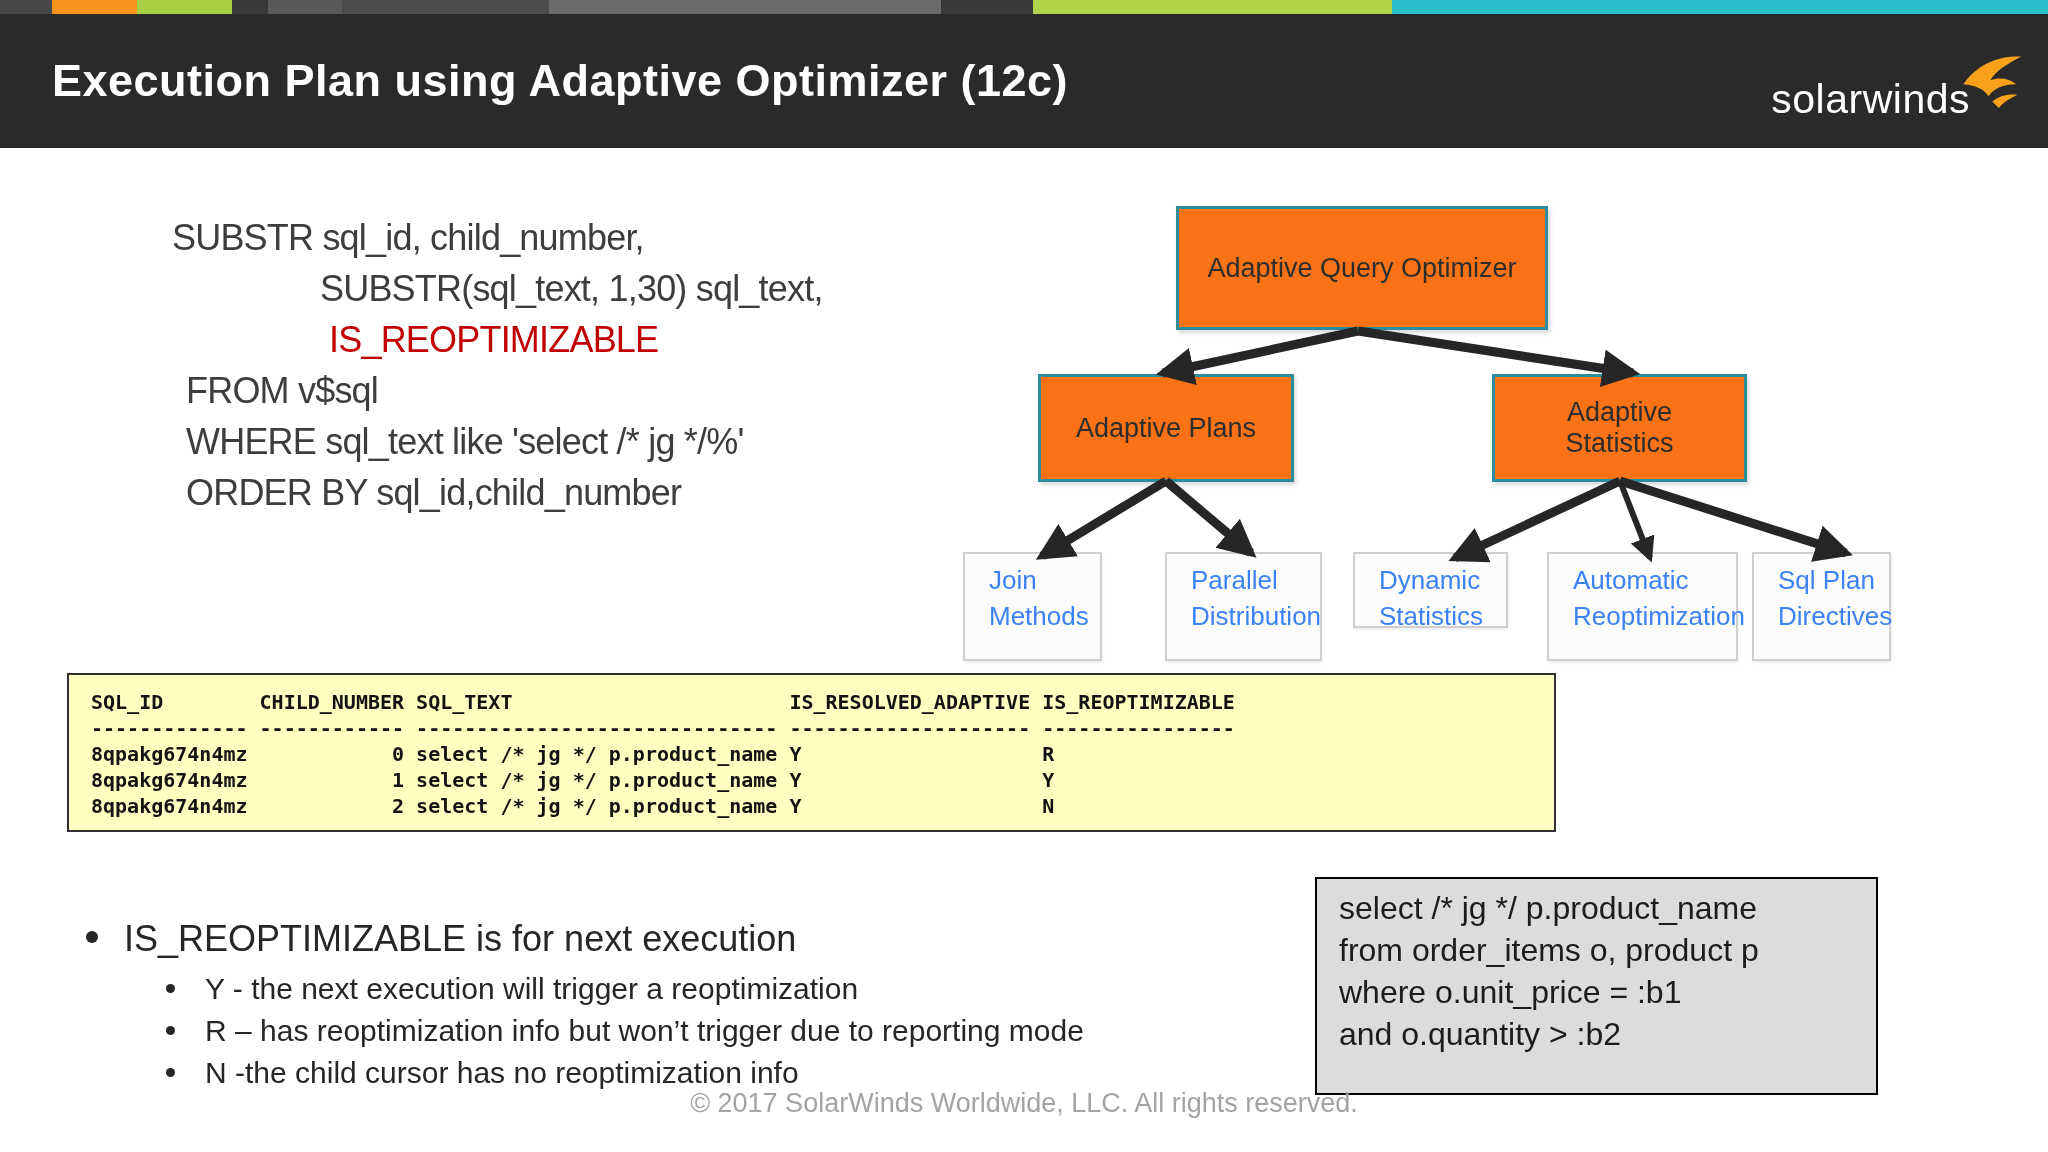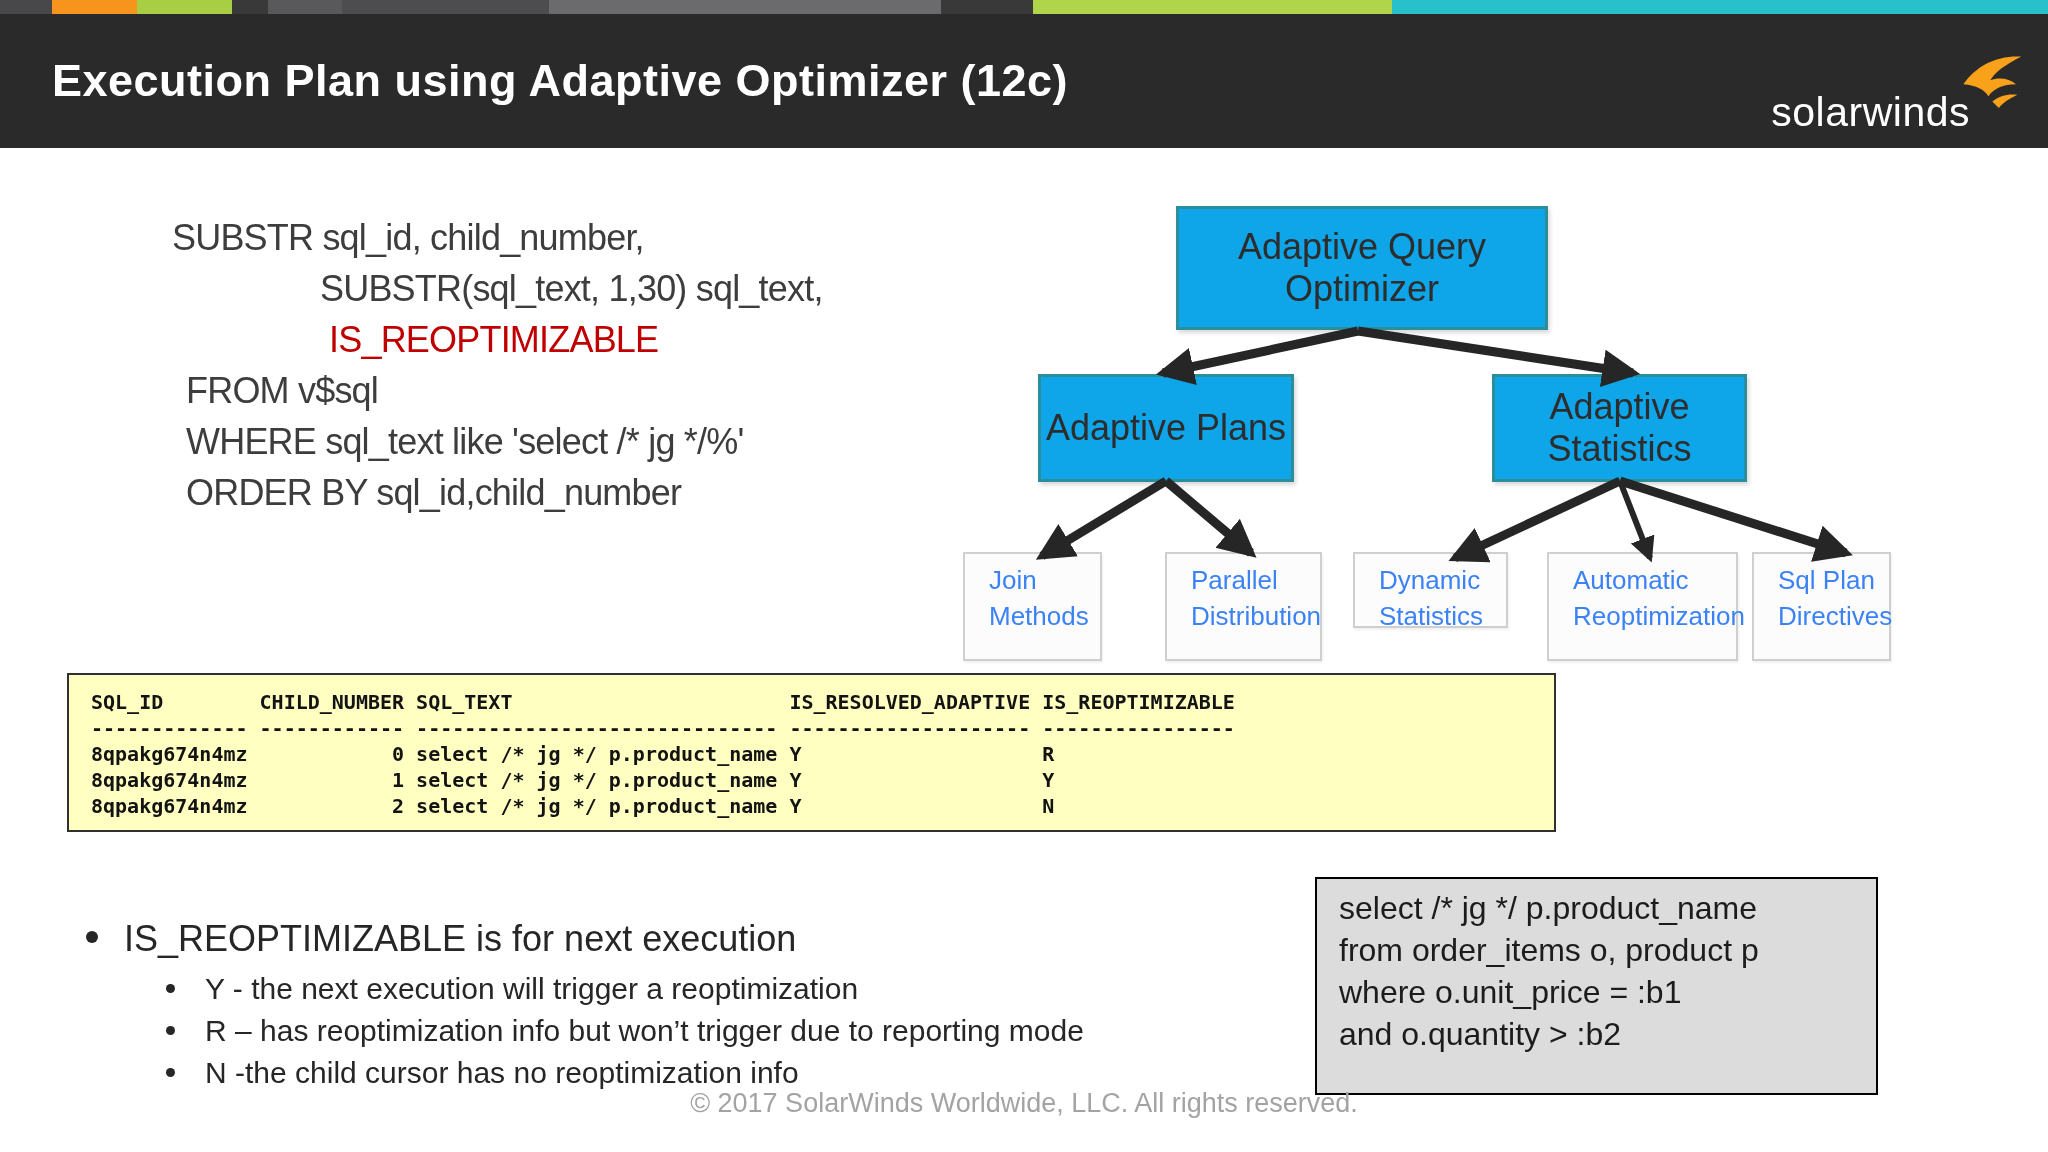--- a/index.html
+++ b/index.html
@@ -9,35 +9,35 @@
   }
   
   .top-strip{position:absolute;left:0;top:0;width:2048px;height:14px;display:flex;}
   .top-strip div{height:14px;}
   
   .header{position:absolute;left:0;top:14px;width:2048px;height:134px;background:#2a2a2b;}
   .slide-title{
     position:absolute;left:52px;top:0;height:134px;line-height:134px;
     color:#ffffff;font-size:45px;font-weight:bold;letter-spacing:0.5px;white-space:nowrap;
   }
-  .logo{position:absolute;right:78px;top:62px;height:60px;display:flex;align-items:flex-end;}
+  .logo{position:absolute;right:78px;top:62px;height:60px;display:flex;align-items:flex-start;}
   .logo-text{color:#ffffff;font-size:41px;letter-spacing:0.5px;font-weight:500;}
   .logo-mark{position:absolute;right:-54px;top:-26px;width:66px;height:62px;}
   
   .sql-block{position:absolute;left:172px;top:212px;width:760px;}
   .sql-line{height:51px;line-height:51px;font-size:36px;color:#3d3d3d;letter-spacing:-0.8px;white-space:pre;}
   .sql-line.em{color:#c00000;}
   .ind-1{padding-left:148px;}
   .ind-2{padding-left:157px;}
   .ind-3{padding-left:14px;}
   
   .node{position:absolute;box-sizing:border-box;color:#2d2d2d;z-index:1;}
   .node-primary{
-    background:#0ea5e9;border:3px solid #2b8e9a;box-shadow:2px 3px 4px rgba(0,0,0,0.15);
-    display:flex;align-items:center;justify-content:center;text-align:center;font-size:36px;
+    background:#f97316;border:3px solid #2b8e9a;box-shadow:2px 3px 4px rgba(0,0,0,0.15);
+    display:flex;align-items:center;justify-content:center;text-align:center;font-size:27px;
   }
   .node-secondary{
     background:#fcfcfc;border:2px solid #cfcfcf;box-shadow:1px 2px 2px rgba(0,0,0,0.06);
     font-size:26px;line-height:1.4;padding:8px 6px 0 24px;color:#3b82f6;
   }
   .wrap-narrow{display:inline-block;max-width:150px;}
   .arrow-layer{position:absolute;left:0;top:0;width:2048px;height:1152px;z-index:2;pointer-events:none;}
   
   .results{
     position:absolute;left:67px;top:673px;width:1489px;height:159px;box-sizing:border-box;

